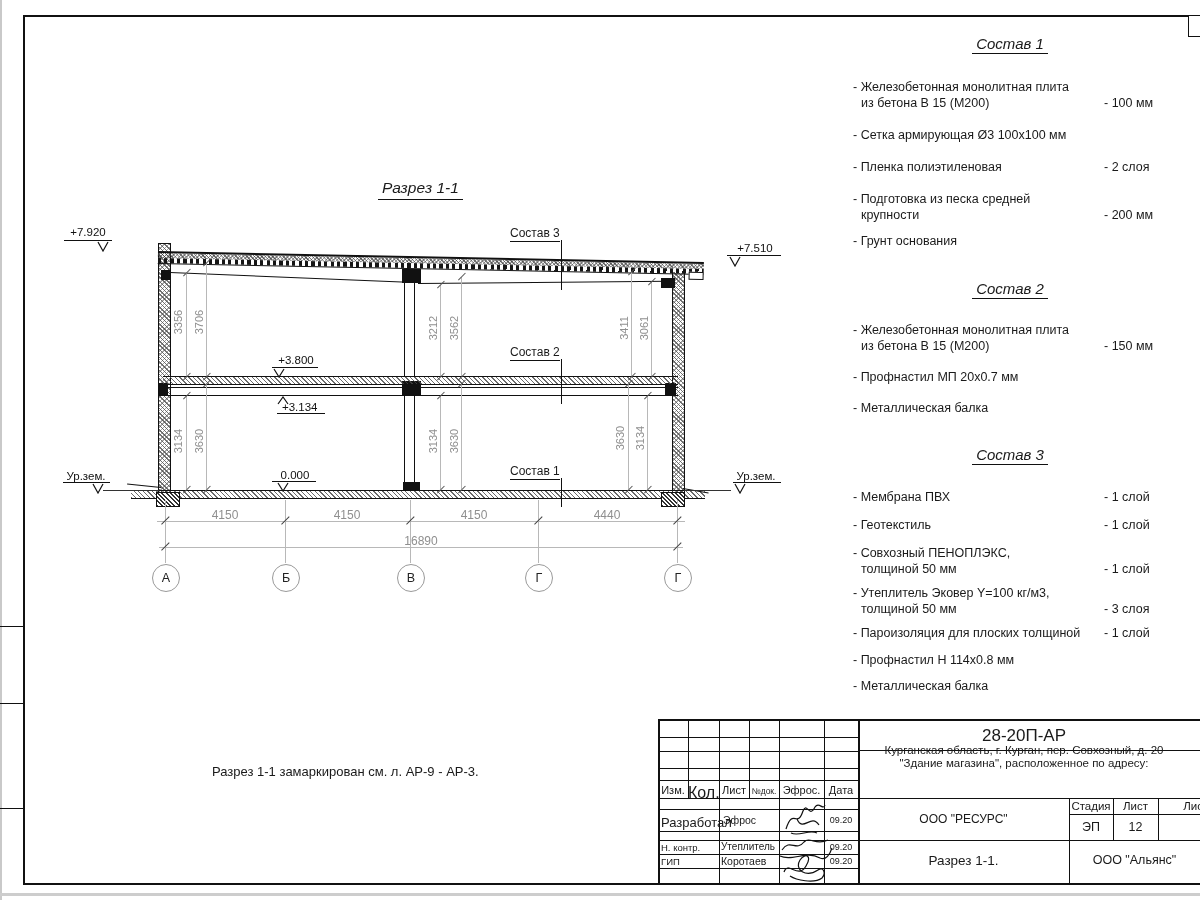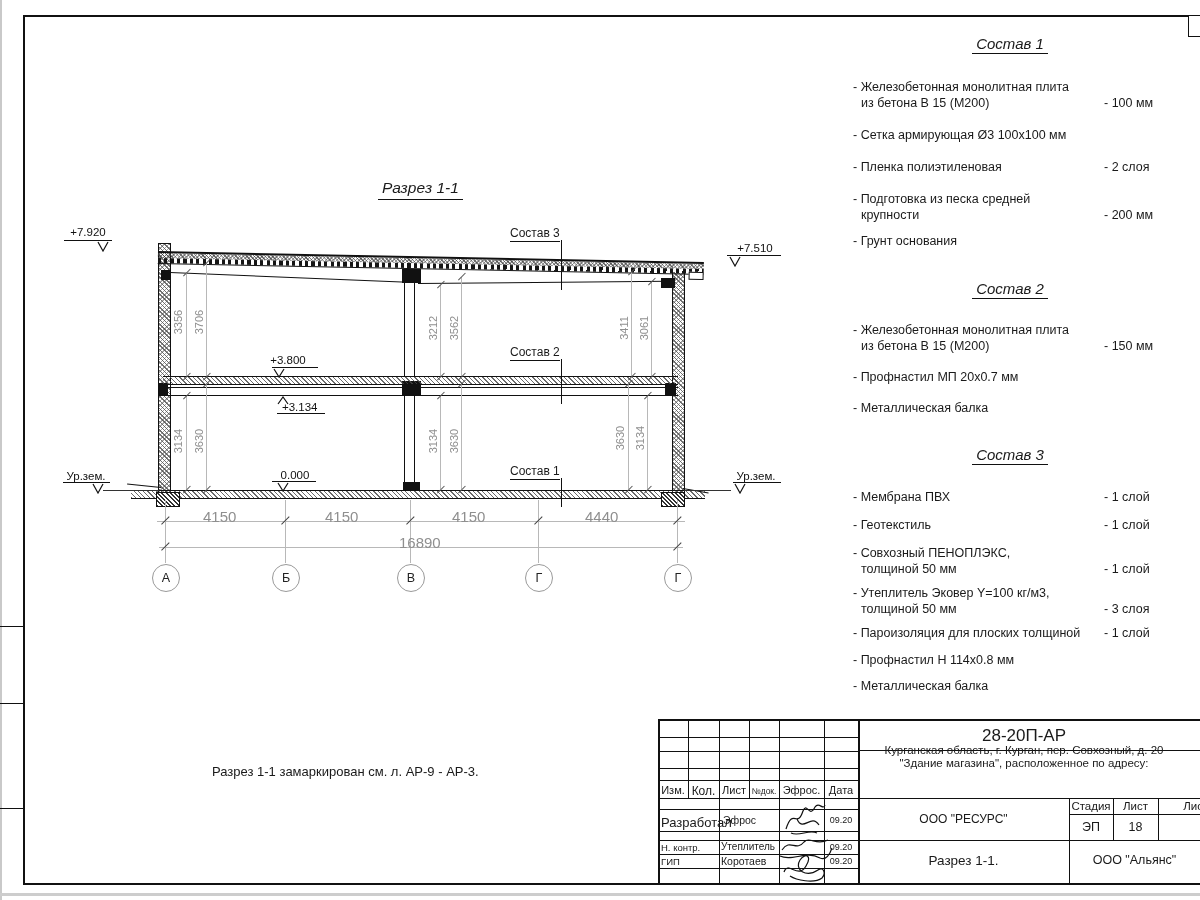--- a/index.html
+++ b/index.html
@@ -32,21 +32,21 @@
     background:repeating-linear-gradient(90deg,#161616 0 3.2px,transparent 3.2px 6.4px);}
   .col2{position:absolute;width:9px;border-left:1.6px solid #111;border-right:1.6px solid #111}
   
   .vnum{position:absolute;transform:rotate(-90deg);color:#8f8f8f;font-size:11px;
         width:44px;height:12px;line-height:12px;text-align:center;white-space:nowrap}
   .vdl{position:absolute;width:1px;background:#b8b8b8}
   .vdl::before,.vdl::after{content:"";position:absolute;left:-4.5px;width:10px;height:1.3px;
         background:#555;transform:rotate(-45deg)}
   .vdl::before{top:-1px}.vdl::after{bottom:-1px}
   .tick{position:absolute;width:11px;height:1.4px;background:#444;transform:rotate(-45deg)}
-  .dnum{position:absolute;color:#8f8f8f;font-size:15px;width:44px;white-space:nowrap}
+  .dnum{position:absolute;color:#8f8f8f;font-size:12px;width:44px;text-align:center;white-space:nowrap}
   .axis{position:absolute;width:26px;height:26px;border:1px solid #9a9a9a;border-radius:50%;
         text-align:center;line-height:26px;font-size:12.5px;background:#fff;color:#222}
   .lvl{position:absolute;font-size:11.5px;white-space:nowrap;color:#111}
   .callout{position:absolute;font-size:12px;border-bottom:1px solid #111;padding-bottom:1px;white-space:nowrap}
   
   .spec{position:absolute;left:852px;width:354px;font-size:12.5px;line-height:16px}
   .spec-title{position:absolute;left:0;top:0;width:316px;text-align:center;font-style:italic;font-size:15px}
   .spec-title span{border-bottom:1px solid #111;padding:0 4px 1px}
   .sp{position:absolute;left:1px;width:353px}
   .sp .l2{display:block;padding-left:8px}
@@ -145,21 +145,21 @@
 <svg class="abs" style="left:97px;top:241px" width="13" height="11">
     <path d="M1,1 L6,10 L11,1" fill="none" stroke="#111" stroke-width="1.2"></path>
   </svg>
 
 <div class="lvl ctr" style="left:731px;top:242px;width:48px">+7.510</div>
 <div class="ln" style="left:727px;top:255px;width:54px;height:1px"></div>
 <svg class="abs" style="left:729px;top:256px" width="13" height="11">
     <path d="M1,1 L6,10 L11,1" fill="none" stroke="#111" stroke-width="1.2"></path>
   </svg>
 
-<div class="lvl ctr" style="left:266px;top:354px;width:44px">+3.800</div>
+<div class="lvl ctr" style="left:274px;top:354px;width:44px">+3.800</div>
 <div class="ln" style="left:272px;top:367px;width:46px;height:1px"></div>
 <svg class="abs" style="left:273px;top:368px" width="13" height="10">
     <path d="M1,1 L6,9 L11,1" fill="none" stroke="#111" stroke-width="1.2"></path>
   </svg>
 
 <svg class="abs" style="left:277px;top:396px" width="13" height="9">
     <path d="M1,8 L6,1 L11,8" fill="none" stroke="#111" stroke-width="1.2"></path>
   </svg>
 <div class="lvl" style="left:282px;top:401px">+3.134</div>
 <div class="ln" style="left:277px;top:413px;width:48px;height:1px"></div>
@@ -291,26 +291,26 @@
 <div class="ln" style="left:1069px;top:814px;width:131px;height:1px"></div>
 
 <div class="tb ctr" style="left:858px;top:726px;width:332px;font-size:17px">28-20П-АР</div>
 <div class="tb ctr" style="left:858px;top:757px;width:332px;font-size:11.5px">"Здание магазина", расположенное по адресу:</div>
 <div class="tb ctr" style="left:858px;top:744px;width:332px;font-size:11.5px">Курганская область, г. Курган, пер. Совхозный, д. 20</div>
 <div class="tb ctr" style="left:858px;top:812px;width:211px;font-size:12px">ООО "РЕСУРС"</div>
 <div class="tb ctr" style="left:1069px;top:800px;width:44px;font-size:11.5px">Стадия</div>
 <div class="tb ctr" style="left:1113px;top:800px;width:45px;font-size:11.5px">Лист</div>
 <div class="tb ctr" style="left:1158px;top:800px;width:88px;font-size:11.5px">Листов</div>
 <div class="tb ctr" style="left:1069px;top:820px;width:44px;font-size:12.5px">ЭП</div>
-<div class="tb ctr" style="left:1113px;top:820px;width:45px;font-size:12.5px">18</div>
+<div class="tb ctr" style="left:1113px;top:820px;width:45px;font-size:12.5px">12</div>
 <div class="tb ctr" style="left:858px;top:853px;width:211px;font-size:13.5px">Разрез 1-1.</div>
 <div class="tb ctr" style="left:1069px;top:853px;width:131px;font-size:12.5px">ООО "Альянс"</div>
 
 <div class="tb ctr" style="left:658px;top:784px;width:30px;font-size:11px">Изм.</div>
-<div class="tb ctr" style="left:688px;top:784px;width:31px;font-size:12px">Кол.</div>
+<div class="tb ctr" style="left:688px;top:784px;width:31px;font-size:16px">Кол.</div>
 <div class="tb ctr" style="left:719px;top:784px;width:30px;font-size:11px">Лист</div>
 <div class="tb ctr" style="left:749px;top:786px;width:30px;font-size:8.5px">№док.</div>
 <div class="tb ctr" style="left:779px;top:784px;width:45px;font-size:11px">Эфрос.</div>
 <div class="tb ctr" style="left:824px;top:784px;width:34px;font-size:11px">Дата</div>
 
 <div class="tb" style="left:661px;top:815px;font-size:13px">Разработал</div>
 <div class="tb" style="left:723px;top:814px;font-size:10.5px">Эфрос</div>
 <div class="tb ctr" style="left:824px;top:815px;width:34px;font-size:9px">09.20</div>
 <div class="tb" style="left:661px;top:842px;font-size:9.5px">Н. контр.</div>
 <div class="tb" style="left:721px;top:841px;font-size:10px">Утеплитель</div>

